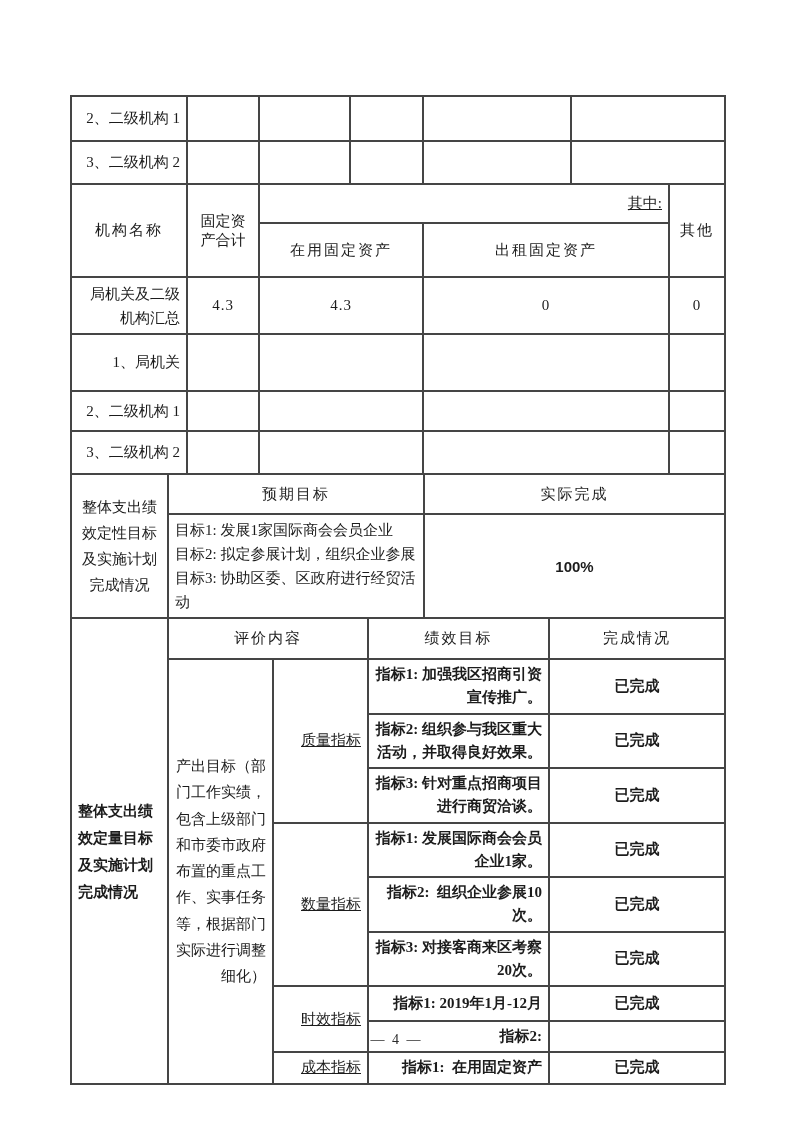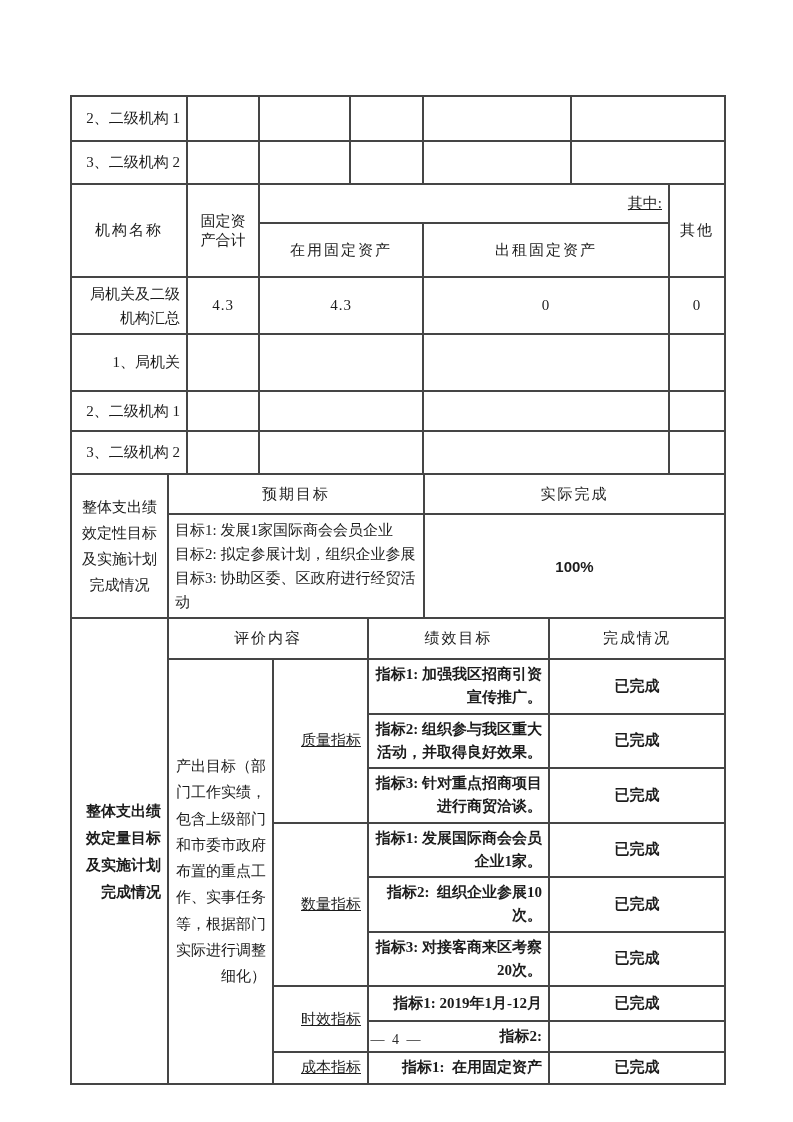--- a/index.html
+++ b/index.html
@@ -43,21 +43,21 @@
     background: #fff;
   }
   .goals-cell { line-height: 1.6; padding: 4px 6px 4px 7px; margin-top: 11px; }
   .goals-cell div { text-align: left; }
   .bold-val {
     font-family: "Liberation Sans", "DejaVu Sans", sans-serif;
     font-weight: 700; font-size: 15px; text-align: center;
   }
   .row-label-bold {
     font-family: "Liberation Sans", "DejaVu Sans", sans-serif;
-    font-weight: 700; font-size: 15px; text-align: right;
+    font-weight: 700; font-size: 15px; text-align: left;
     line-height: 1.8; padding: 4px 10px;
   }
   .row-label-plain {
     text-align: center; line-height: 1.75; padding: 4px 10px; font-size: 15px;
   }
   .output-goal-cell {
     text-align: right; line-height: 1.75; padding: 4px 9px; font-size: 15px; margin-top: 34px;
   }
   .target-cell {
     text-align: right; line-height: 1.55; font-size: 14.5px;

